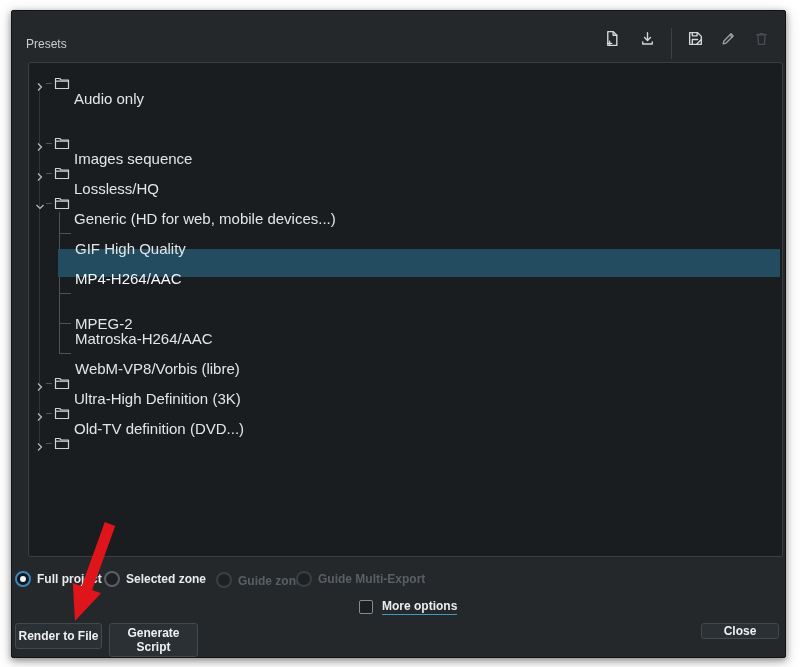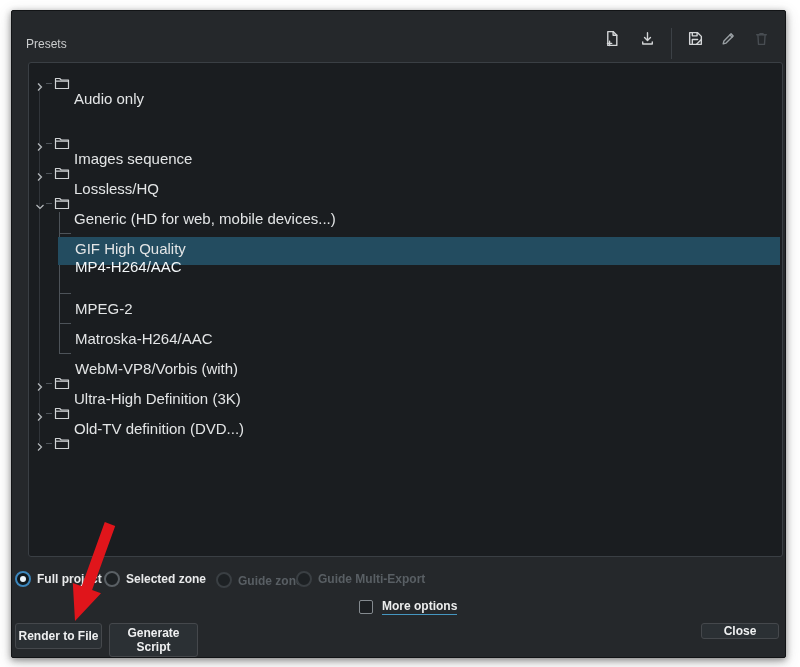--- a/index.html
+++ b/index.html
@@ -159,32 +159,32 @@
             <span class="dash"></span>
             <span class="folder"><svg width="16" height="14" viewBox="0 0 16 14">
                 <path d="M1.5 12.5v-10h4.2L7.2 4h7.3v8.5z"></path>
                 <path d="M1.5 5.2h12.9"></path>
               </svg></span>
             <span class="row-label">Generic (HD for web, mobile devices...)</span>
           </div>
           <div class="tree-row lvl1" style="top: 155px;">
             <span class="row-label">GIF High Quality</span>
           </div>
-          <div class="tree-row lvl1 selected" style="top: 173px;">
+          <div class="tree-row lvl1 selected" style="top: 185px;">
             <div class="hl"></div>
             <span class="row-label">MP4-H264/AAC</span>
           </div>
-          <div class="tree-row lvl1" style="top: 215px; text-align: right;">
+          <div class="tree-row lvl1" style="top: 230px; text-align: right;">
             <span class="row-label">MPEG-2</span>
           </div>
           <div class="tree-row lvl1" style="top: 245px;">
             <span class="row-label">Matroska-H264/AAC</span>
           </div>
           <div class="tree-row lvl1" style="top: 275px;">
-            <span class="row-label">WebM-VP8/Vorbis (with)</span>
+            <span class="row-label">WebM-VP8/Vorbis (libre)</span>
           </div>
           <div class="tree-row lvl0" style="top: 305px;">
             <span class="chev"><svg width="10" height="10" viewBox="0 0 10 10">
                 <path d="M3 1.5l3.5 3.5L3 8.5"></path>
               </svg></span>
             <span class="dash"></span>
             <span class="folder"><svg width="16" height="14" viewBox="0 0 16 14">
                 <path d="M1.5 12.5v-10h4.2L7.2 4h7.3v8.5z"></path>
                 <path d="M1.5 5.2h12.9"></path>
               </svg></span>

